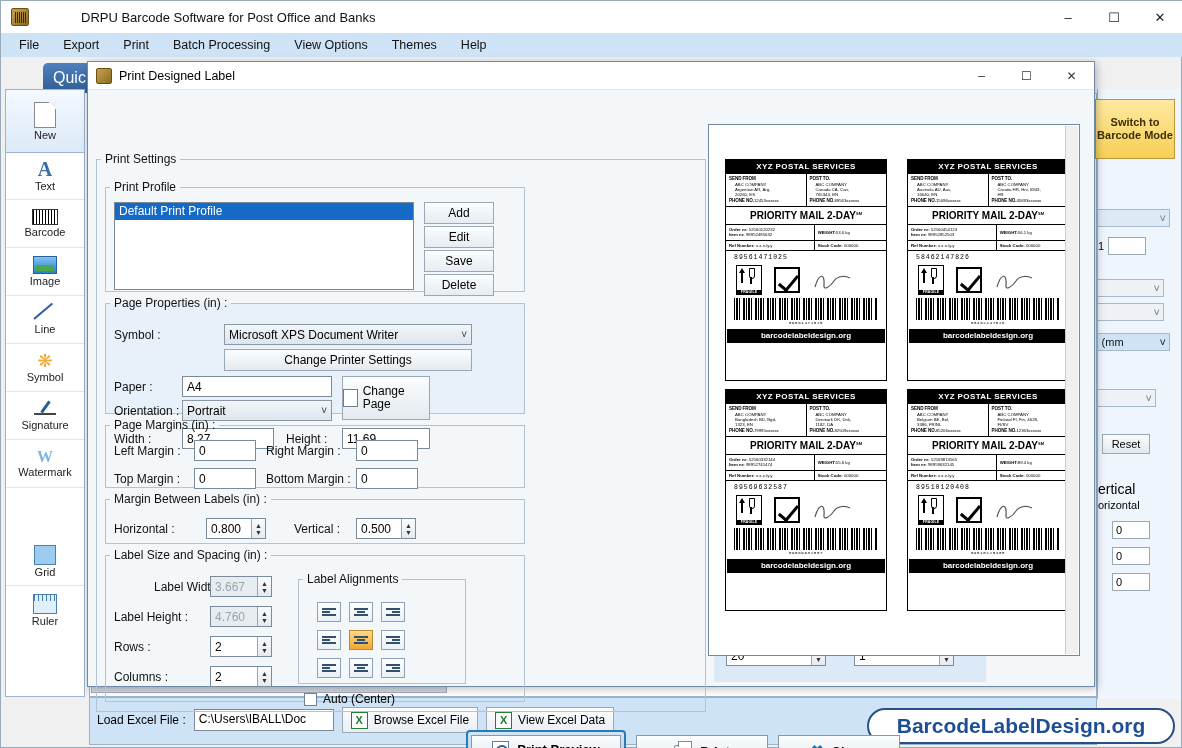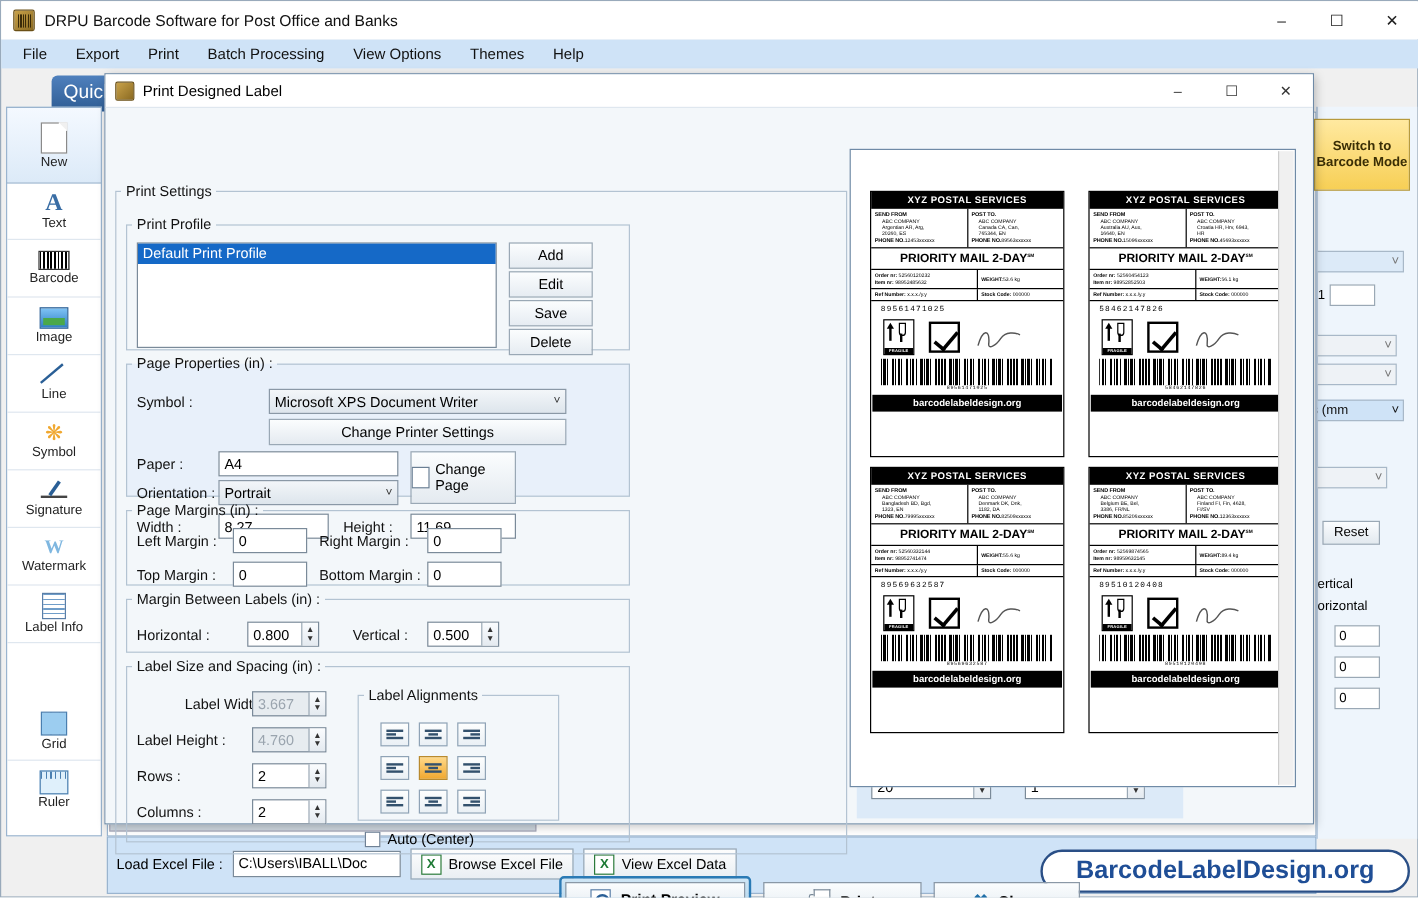--- a/index.html
+++ b/index.html
@@ -9,21 +9,21 @@
     font-family:"Liberation Sans", sans-serif;
     font-size:12px; color:#000; background:#fff;
     position:relative;
   }
 
   
   #app-window { position:absolute; inset:0; background:#f0f0f0; border:1px solid #9ab; }
 
   #app-titlebar {
     position:absolute; left:0; top:0; width:1182px; height:32px;
-    background:#ffffff; display:flex; align-items:center;
+    background:#ffffff; display:flex; align-items:center;gap:44px;
   }
   #app-titlebar .app-icon {
     width:18px; height:18px; margin:0 8px 0 10px; flex:none;
     background:linear-gradient(135deg,#c9a24a,#8a6a22); border:1px solid #6b5016; border-radius:2px;
     position:relative;
   }
   #app-titlebar .app-icon::after{
     content:""; position:absolute; left:3px; top:3px; width:11px; height:11px;
     background:repeating-linear-gradient(90deg,#3a2a08 0 1px,transparent 1px 2px);
   }
@@ -269,24 +269,20 @@
       <span class="lbl">Symbol</span>
     </div>
     <div class="tool">
       <span class="icoSig"></span>
       <span class="lbl">Signature</span>
     </div>
     <div class="tool">
       <span class="icoWm">W</span>
       <span class="lbl">Watermark</span>
     </div>
-    <div class="tool">
-      <span class="icoInfo"></span>
-      <span class="lbl">Label Info</span>
-    </div>
     <div class="tool" style="height:50px;border:none"></div>
     <div class="tool">
       <span class="icoGrid"></span>
       <span class="lbl">Grid</span>
     </div>
     <div class="tool" style="border-bottom:none">
       <span class="icoRuler"></span>
       <span class="lbl">Ruler</span>
     </div>
   </div>
@@ -308,21 +304,21 @@
     <div class="rs-row" style="top:244px;left:-6px;width:78px;">
       <div class="rs-sel" style="justify-content:space-between;color:#111;background:#cfe3f7;">
           <span>s (mm</span>
           <span>˅</span>
         </div>
     </div>
     <div class="rs-row" style="top:300px;left:-6px;width:64px;">
         <div class="rs-sel">˅</div>
       </div>
     <div class="rs-row" style="top:345px;left:4px;width:48px;height:20px;border:1px solid #9aa8b5;background:linear-gradient(#fafcfe,#e2e9ef);display:flex;align-items:center;justify-content:center;font-size:11px;">Reset</div>
-    <div class="rs-row" style="top:392px;left:0px;font-size:11px;">ertical</div>
+    <div class="rs-row" style="top:392px;left:0px;font-size:14px;">ertical</div>
     <div class="rs-row" style="top:410px;left:0px;font-size:11px;">orizontal</div>
     <div class="rs-row" style="top:432px;left:14px;"><span class="rs-input" style="display:inline-flex;align-items:center;padding-left:3px;">0</span></div>
     <div class="rs-row" style="top:458px;left:14px;"><span class="rs-input" style="display:inline-flex;align-items:center;padding-left:3px;">0</span></div>
     <div class="rs-row" style="top:484px;left:14px;"><span class="rs-input" style="display:inline-flex;align-items:center;padding-left:3px;">0</span></div>
   </div>
   <div id="switch-mode-btn">Switch to Barcode Mode</div>
 
   <div id="bottom-strip"></div>
   <div id="excel-bar">
     <span>Load Excel File :</span>

